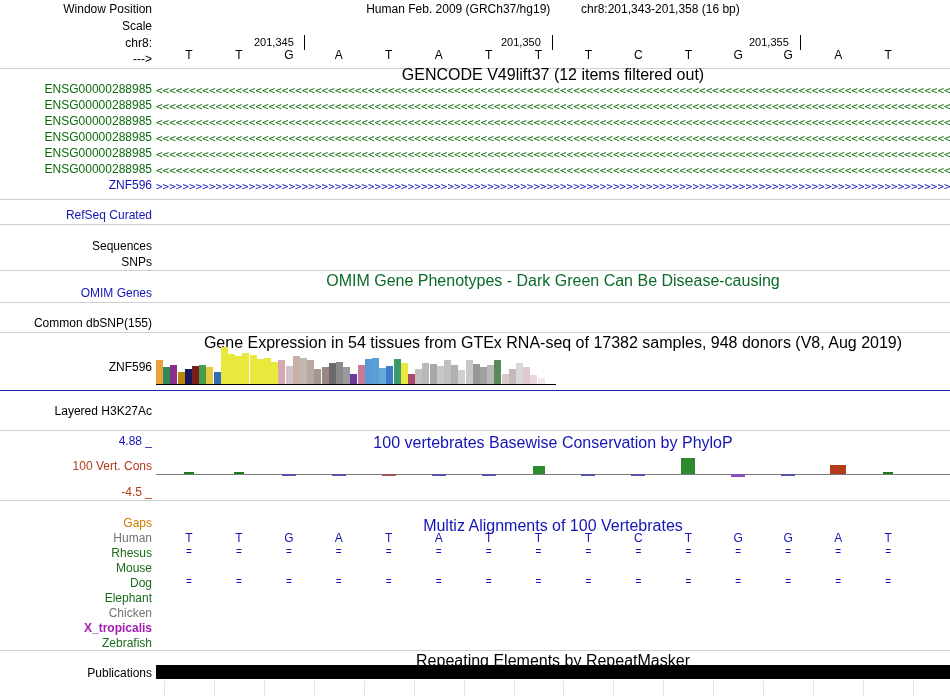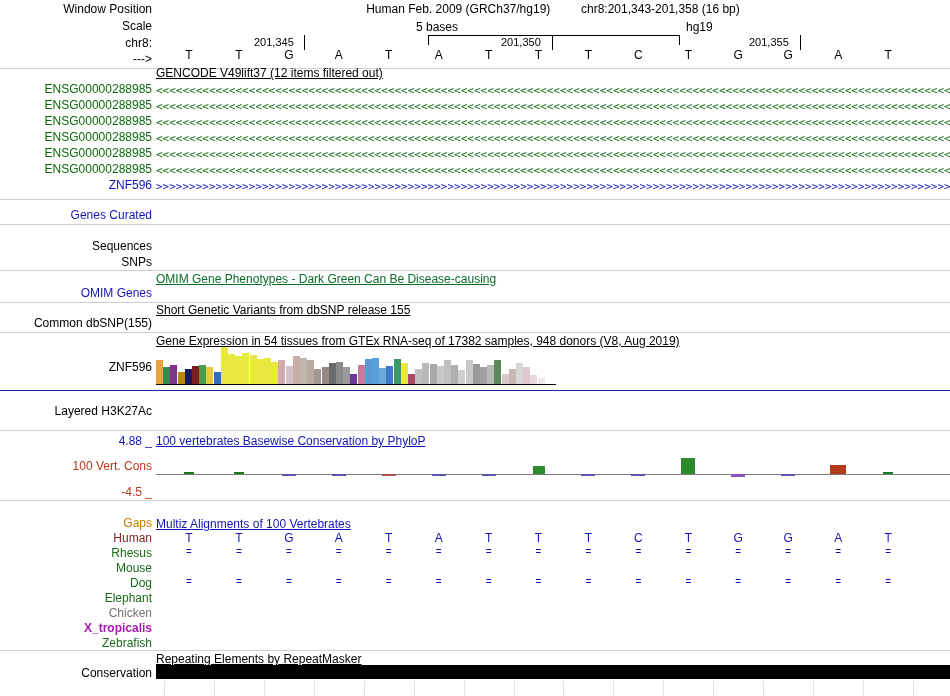--- a/index.html
+++ b/index.html
@@ -110,22 +110,22 @@
     position: absolute;
     left: 0;
     width: 950px;
     border-top: 1px solid #2222aa;
     height: 0;
   }
   .tracktitle {
     position: absolute;
     left: 156px;
     width: 794px;
-    font-size: 12px;
-    text-decoration: underline;
+    text-align: center;
+    font-size: 16px;
   }
   .darkgreen { color: #0a6b2a; }
   .orange { color: #cc7a00; }
   .blue { color: #1414b4; }
   
   #gtex-bars {
     position: absolute;
     left: 156px;
     bottom: 0;
     height: 40px;
@@ -189,25 +189,20 @@
       <div class="lbl" style="top:36px;">chr8:</div>
       <div class="lbl" style="top:52px;">---&gt;</div>
     </div>
 
     <div class="toptitle" style="top:2px;">
       <span>Human Feb. 2009 (GRCh37/hg19)</span>
       <span style="display:inline-block;width:24px;"></span>
       <span>chr8:201,343-201,358 (16 bp)</span>
     </div>
 
-    <div style="position:absolute;top:19px;left:156px;width:794px;height:16px;">
-      <div style="position:absolute;left:260px;top:1px;font-size:12px;">5 bases</div>
-      <div class="scale-bar" style="left:272px;top:16px;width:250px;"></div>
-      <div style="position:absolute;left:530px;top:1px;font-size:12px;">hg19</div>
-    </div>
 
     <div class="tickrow" style="top:36px;">
       <div class="ticklabel" style="left:98px;top:0;">201,345</div>
       <div class="tickmark" style="left:148px;top:-1px;height:15px;"></div>
       <div class="ticklabel" style="left:345px;top:0;">201,350</div>
       <div class="tickmark" style="left:396px;top:-1px;height:15px;"></div>
       <div class="ticklabel" style="left:593px;top:0;">201,355</div>
       <div class="tickmark" style="left:644px;top:-1px;height:15px;"></div>
     </div>
 
@@ -259,39 +254,38 @@
       </div>
       <div class="arrowline" style="top: 82px;">&lt;&lt;&lt;&lt;&lt;&lt;&lt;&lt;&lt;&lt;&lt;&lt;&lt;&lt;&lt;&lt;&lt;&lt;&lt;&lt;&lt;&lt;&lt;&lt;&lt;&lt;&lt;&lt;&lt;&lt;&lt;&lt;&lt;&lt;&lt;&lt;&lt;&lt;&lt;&lt;&lt;&lt;&lt;&lt;&lt;&lt;&lt;&lt;&lt;&lt;&lt;&lt;&lt;&lt;&lt;&lt;&lt;&lt;&lt;&lt;&lt;&lt;&lt;&lt;&lt;&lt;&lt;&lt;&lt;&lt;&lt;&lt;&lt;&lt;&lt;&lt;&lt;&lt;&lt;&lt;&lt;&lt;&lt;&lt;&lt;&lt;&lt;&lt;&lt;&lt;&lt;&lt;&lt;&lt;&lt;&lt;&lt;&lt;&lt;&lt;&lt;&lt;&lt;&lt;&lt;&lt;&lt;&lt;&lt;&lt;&lt;&lt;&lt;&lt;&lt;&lt;&lt;&lt;&lt;&lt;&lt;&lt;&lt;&lt;&lt;&lt;&lt;&lt;&lt;&lt;&lt;&lt;&lt;&lt;&lt;&lt;&lt;&lt;&lt;&lt;&lt;&lt;&lt;&lt;&lt;&lt;&lt;&lt;&lt;&lt;&lt;&lt;&lt;&lt;&lt;&lt;&lt;&lt;&lt;&lt;&lt;&lt;&lt;&lt;&lt;&lt;&lt;&lt;&lt;&lt;&lt;&lt;&lt;&lt;&lt;&lt;&lt;&lt;&lt;&lt;&lt;&lt;&lt;&lt;&lt;&lt;&lt;&lt;&lt;&lt;&lt;&lt;&lt;&lt;&lt;&lt;&lt;&lt;&lt;&lt;</div>
       <div class="labelcol" style="top: 96px;">
         <div class="lbl genelabel blue">ZNF596</div>
       </div>
       <div class="arrowline blue" style="top: 98px;">&gt;&gt;&gt;&gt;&gt;&gt;&gt;&gt;&gt;&gt;&gt;&gt;&gt;&gt;&gt;&gt;&gt;&gt;&gt;&gt;&gt;&gt;&gt;&gt;&gt;&gt;&gt;&gt;&gt;&gt;&gt;&gt;&gt;&gt;&gt;&gt;&gt;&gt;&gt;&gt;&gt;&gt;&gt;&gt;&gt;&gt;&gt;&gt;&gt;&gt;&gt;&gt;&gt;&gt;&gt;&gt;&gt;&gt;&gt;&gt;&gt;&gt;&gt;&gt;&gt;&gt;&gt;&gt;&gt;&gt;&gt;&gt;&gt;&gt;&gt;&gt;&gt;&gt;&gt;&gt;&gt;&gt;&gt;&gt;&gt;&gt;&gt;&gt;&gt;&gt;&gt;&gt;&gt;&gt;&gt;&gt;&gt;&gt;&gt;&gt;&gt;&gt;&gt;&gt;&gt;&gt;&gt;&gt;&gt;&gt;&gt;&gt;&gt;&gt;&gt;&gt;&gt;&gt;&gt;&gt;&gt;&gt;&gt;&gt;&gt;&gt;&gt;&gt;&gt;&gt;&gt;&gt;&gt;&gt;&gt;&gt;&gt;&gt;&gt;&gt;&gt;&gt;&gt;&gt;&gt;&gt;&gt;&gt;&gt;&gt;&gt;&gt;&gt;&gt;&gt;&gt;&gt;&gt;&gt;&gt;&gt;&gt;&gt;&gt;&gt;&gt;&gt;&gt;&gt;&gt;&gt;&gt;&gt;&gt;&gt;&gt;&gt;&gt;&gt;&gt;&gt;&gt;&gt;&gt;&gt;&gt;&gt;&gt;&gt;&gt;&gt;&gt;&gt;&gt;&gt;&gt;&gt;&gt;&gt;&gt;</div>
     </div>
 
   <div class="sep" style="top:199px;"></div>
   <div class="labelcol" style="top:208px;">
-    <div class="lbl blue">Genes Curated</div>
+    <div class="lbl blue">RefSeq Curated</div>
   </div>
 
   <div class="sep" style="top:224px;"></div>
   <div class="labelcol" style="top:239px;">
     <div class="lbl">Sequences</div>
   </div>
   <div class="labelcol" style="top:255px;">
     <div class="lbl">SNPs</div>
   </div>
 
   <div class="sep" style="top:270px;"></div>
   <div class="tracktitle darkgreen" style="top:272px;">OMIM Gene Phenotypes - Dark Green Can Be Disease-causing</div>
   <div class="labelcol" style="top:286px;">
     <div class="lbl blue">OMIM Genes</div>
   </div>
 
   <div class="sep" style="top:302px;"></div>
-  <div class="tracktitle" style="top:303px;">Short Genetic Variants from dbSNP release 155</div>
   <div class="labelcol" style="top:316px;">
     <div class="lbl">Common dbSNP(155)</div>
   </div>
 
   <div class="sep" style="top:332px;"></div>
   <div class="tracktitle" style="top:334px;">Gene Expression in 54 tissues from GTEx RNA-seq of 17382 samples, 948 donors (V8, Aug 2019)</div>
   <div class="labelcol" style="top:360px;">
     <div class="lbl">ZNF596</div>
   </div>
   <div id="gtex-wrap" style="position:absolute;top:345px;left:0;width:950px;height:40px;">
@@ -389,21 +383,21 @@
       <div style="position: absolute; width: 10px; left: 883.088px; background: rgb(26, 122, 26); height: 2px; top: 24px;"></div>
     </div>
 
   <div class="sep" style="top:500px;"></div>
   <div class="tracktitle blue" style="top:517px;">Multiz Alignments of 100 Vertebrates</div>
   <div class="labelcol" style="top:516px;">
     <div class="lbl orange">Gaps</div>
   </div>
   <div id="multiz" style="position:absolute;top:531px;left:0;width:950px;">
       <div class="labelcol" style="top: 0px;">
-        <div class="lbl" style="color: #7f1d1d; margin-left: 44px;">Human</div>
+        <div class="lbl" style="color: #737373; margin-left: 44px;">Human</div>
       </div>
       <div class="speciesbase" style="left: 188.969px; top: 0px;">T</div>
       <div class="speciesbase" style="left: 238.906px; top: 0px;">T</div>
       <div class="speciesbase" style="left: 288.843px; top: 0px;">G</div>
       <div class="speciesbase" style="left: 338.78px; top: 0px;">A</div>
       <div class="speciesbase" style="left: 388.717px; top: 0px;">T</div>
       <div class="speciesbase" style="left: 438.654px; top: 0px;">A</div>
       <div class="speciesbase" style="left: 488.591px; top: 0px;">T</div>
       <div class="speciesbase" style="left: 538.528px; top: 0px;">T</div>
       <div class="speciesbase" style="left: 588.465px; top: 0px;">T</div>
@@ -462,21 +456,21 @@
         <div class="lbl" style="color: #a21caf; font-weight: bold;">X_tropicalis</div>
       </div>
       <div class="labelcol" style="top: 105px;">
         <div class="lbl" style="color: rgb(26, 106, 26);">Zebrafish</div>
       </div>
     </div>
 
   <div class="sep" style="top:650px;"></div>
   <div class="tracktitle" style="top:652px;">Repeating Elements by RepeatMasker</div>
   <div class="labelcol" style="top:666px;">
-    <div class="lbl">Conservation</div>
+    <div class="lbl">Publications</div>
   </div>
   <div id="rm-band" style="top:665px;"></div>
   <div id="bottom-grid" style="position:absolute;top:681px;left:0;width:950px;height:15px;">
       <div class="vgrid" style="left: 164px;"></div>
       <div class="vgrid" style="left: 213.937px;"></div>
       <div class="vgrid" style="left: 263.874px;"></div>
       <div class="vgrid" style="left: 313.811px;"></div>
       <div class="vgrid" style="left: 363.748px;"></div>
       <div class="vgrid" style="left: 413.686px;"></div>
       <div class="vgrid" style="left: 463.623px;"></div>

